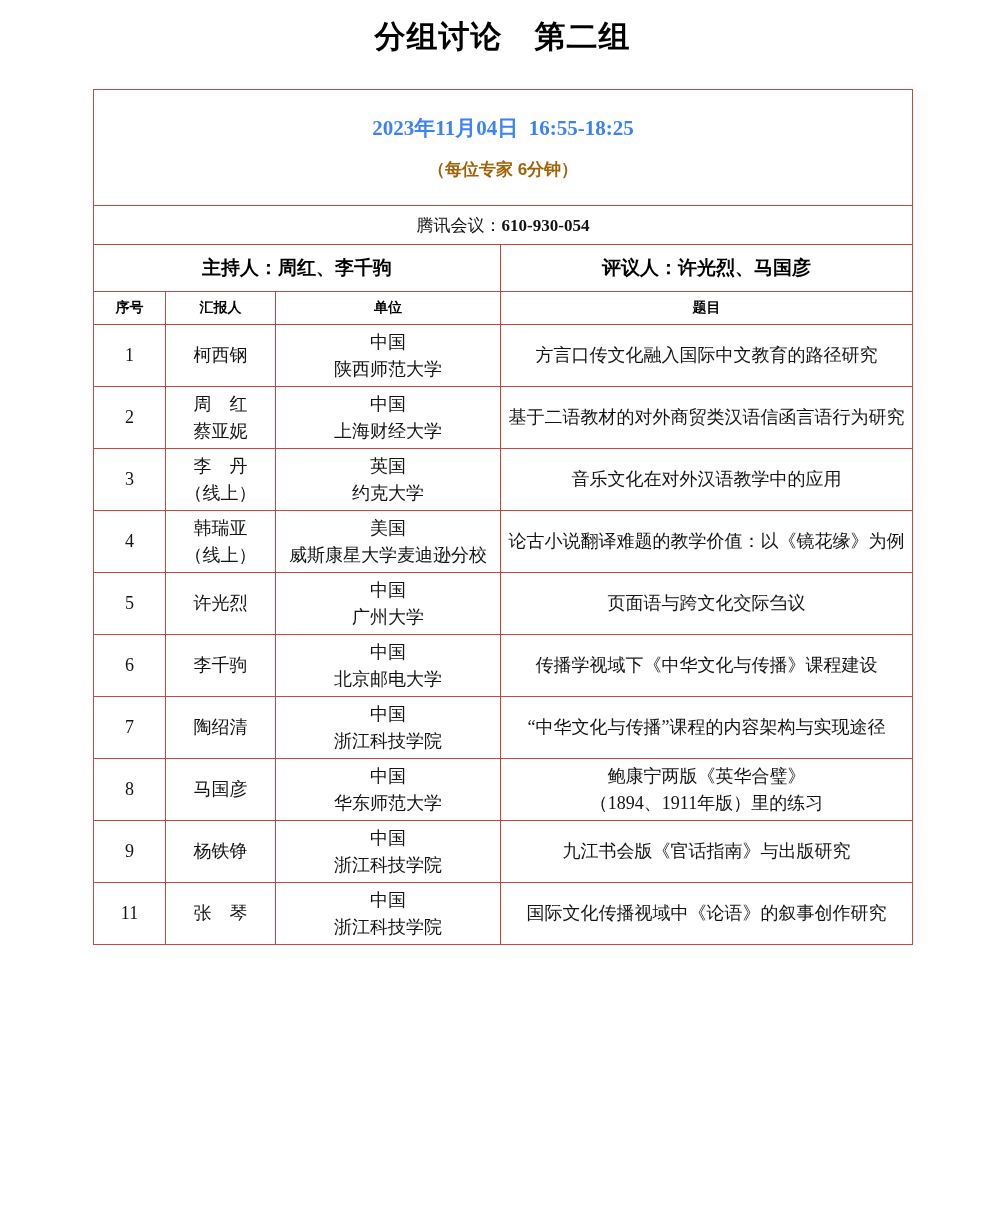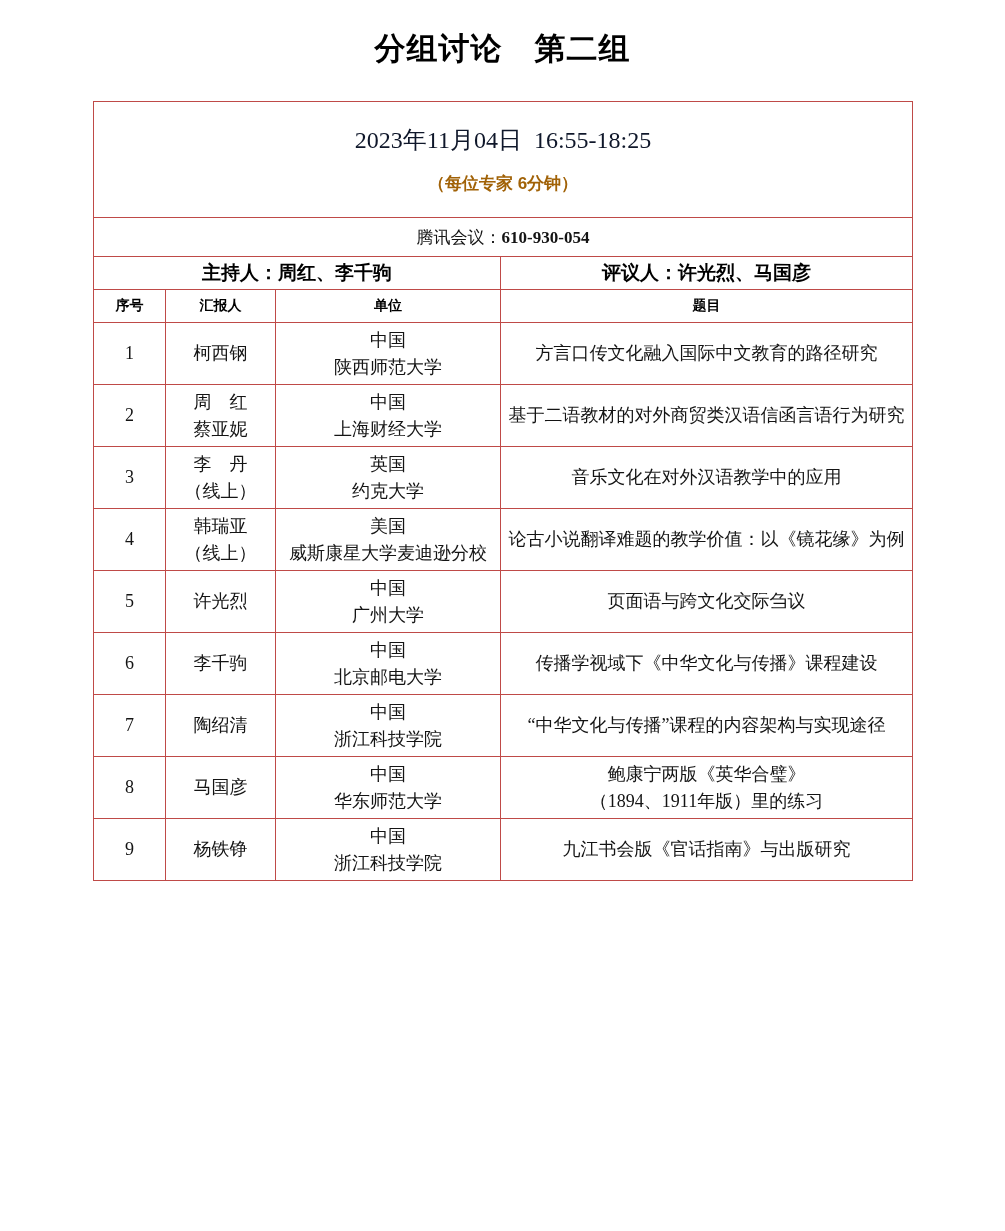--- a/index.html
+++ b/index.html
@@ -5,21 +5,21 @@
   :root { --border-color: #bf4a47; --text-color: #141414; }
   * { box-sizing: border-box; }
   html, body { margin: 0; padding: 0; }
   body {
     width: 1005px; height: 1231px;
     background: #ffffff;
     color: var(--text-color);
     font-family: "Liberation Serif", "DejaVu Serif", serif;
   }
   .page-title {
-    margin: 0; padding-top: 28px;
+    margin: 0; padding-top: 16px;
     text-align: center;
     font-family: "Liberation Sans", "DejaVu Sans", sans-serif;
     font-size: 31px; font-weight: bold; color: #000;
     letter-spacing: 1px;
   }
   table.schedule {
     border-collapse: collapse;
     table-layout: fixed;
     width: 819px;
     margin: 31px 0 0 93px;
@@ -35,33 +35,33 @@
   .col-presenter { width: 110px; }
   .col-affiliation { width: 225px; }
   .col-title { width: 412px; }
 
   .session-cell {
     height: 116px;
     vertical-align: top;
     padding-top: 20px;
   }
   .session-datetime {
-    font-size: 24px; font-weight: normal; color: #0f172a;
+    font-size: 21px; font-weight: bold; color: #3b82f6;
     white-space: pre-wrap;
   }
   .session-note {
     margin-top: 16px;
     font-family: "Liberation Sans", "DejaVu Sans", sans-serif;
     font-size: 17px; font-weight: bold; color: #a16207;
   }
   .meeting-cell { height: 39px; font-size: 17px; }
   .meeting-label { font-weight: normal; }
   .meeting-id { font-weight: bold; }
   .hosts-cell, .reviewers-cell {
-    height: 33px;
+    height: 47px;
     font-family: "Liberation Sans", "DejaVu Sans", sans-serif;
     font-size: 19px; font-weight: bold; color: #000;
   }
   .header-row th {
     height: 33px;
     font-family: "Liberation Sans", "DejaVu Sans", sans-serif;
     font-size: 14px; font-weight: bold; color: #000;
   }
   .data-row td { height: 62px; font-size: 18px; }
   .multiline { white-space: pre-line; line-height: 27px; }
@@ -163,15 +163,22 @@
         <td class="multiline">鲍康宁两版《英华合璧》
 （1894、1911年版）里的练习</td>
       </tr>
       <tr class="data-row">
         <td class="cell-no">9</td>
         <td class="multiline">杨铁铮</td>
         <td class="multiline">中国
 浙江科技学院</td>
         <td class="multiline">九江书会版《官话指南》与出版研究</td>
       </tr>
+      <tr class="data-row">
+        <td class="cell-no">11</td>
+        <td class="multiline">张　琴</td>
+        <td class="multiline">中国
+浙江科技学院</td>
+        <td class="multiline">国际文化传播视域中《论语》的叙事创作研究</td>
+      </tr>
     </tbody>
   </table>
 </div>
 
 </body></html>

